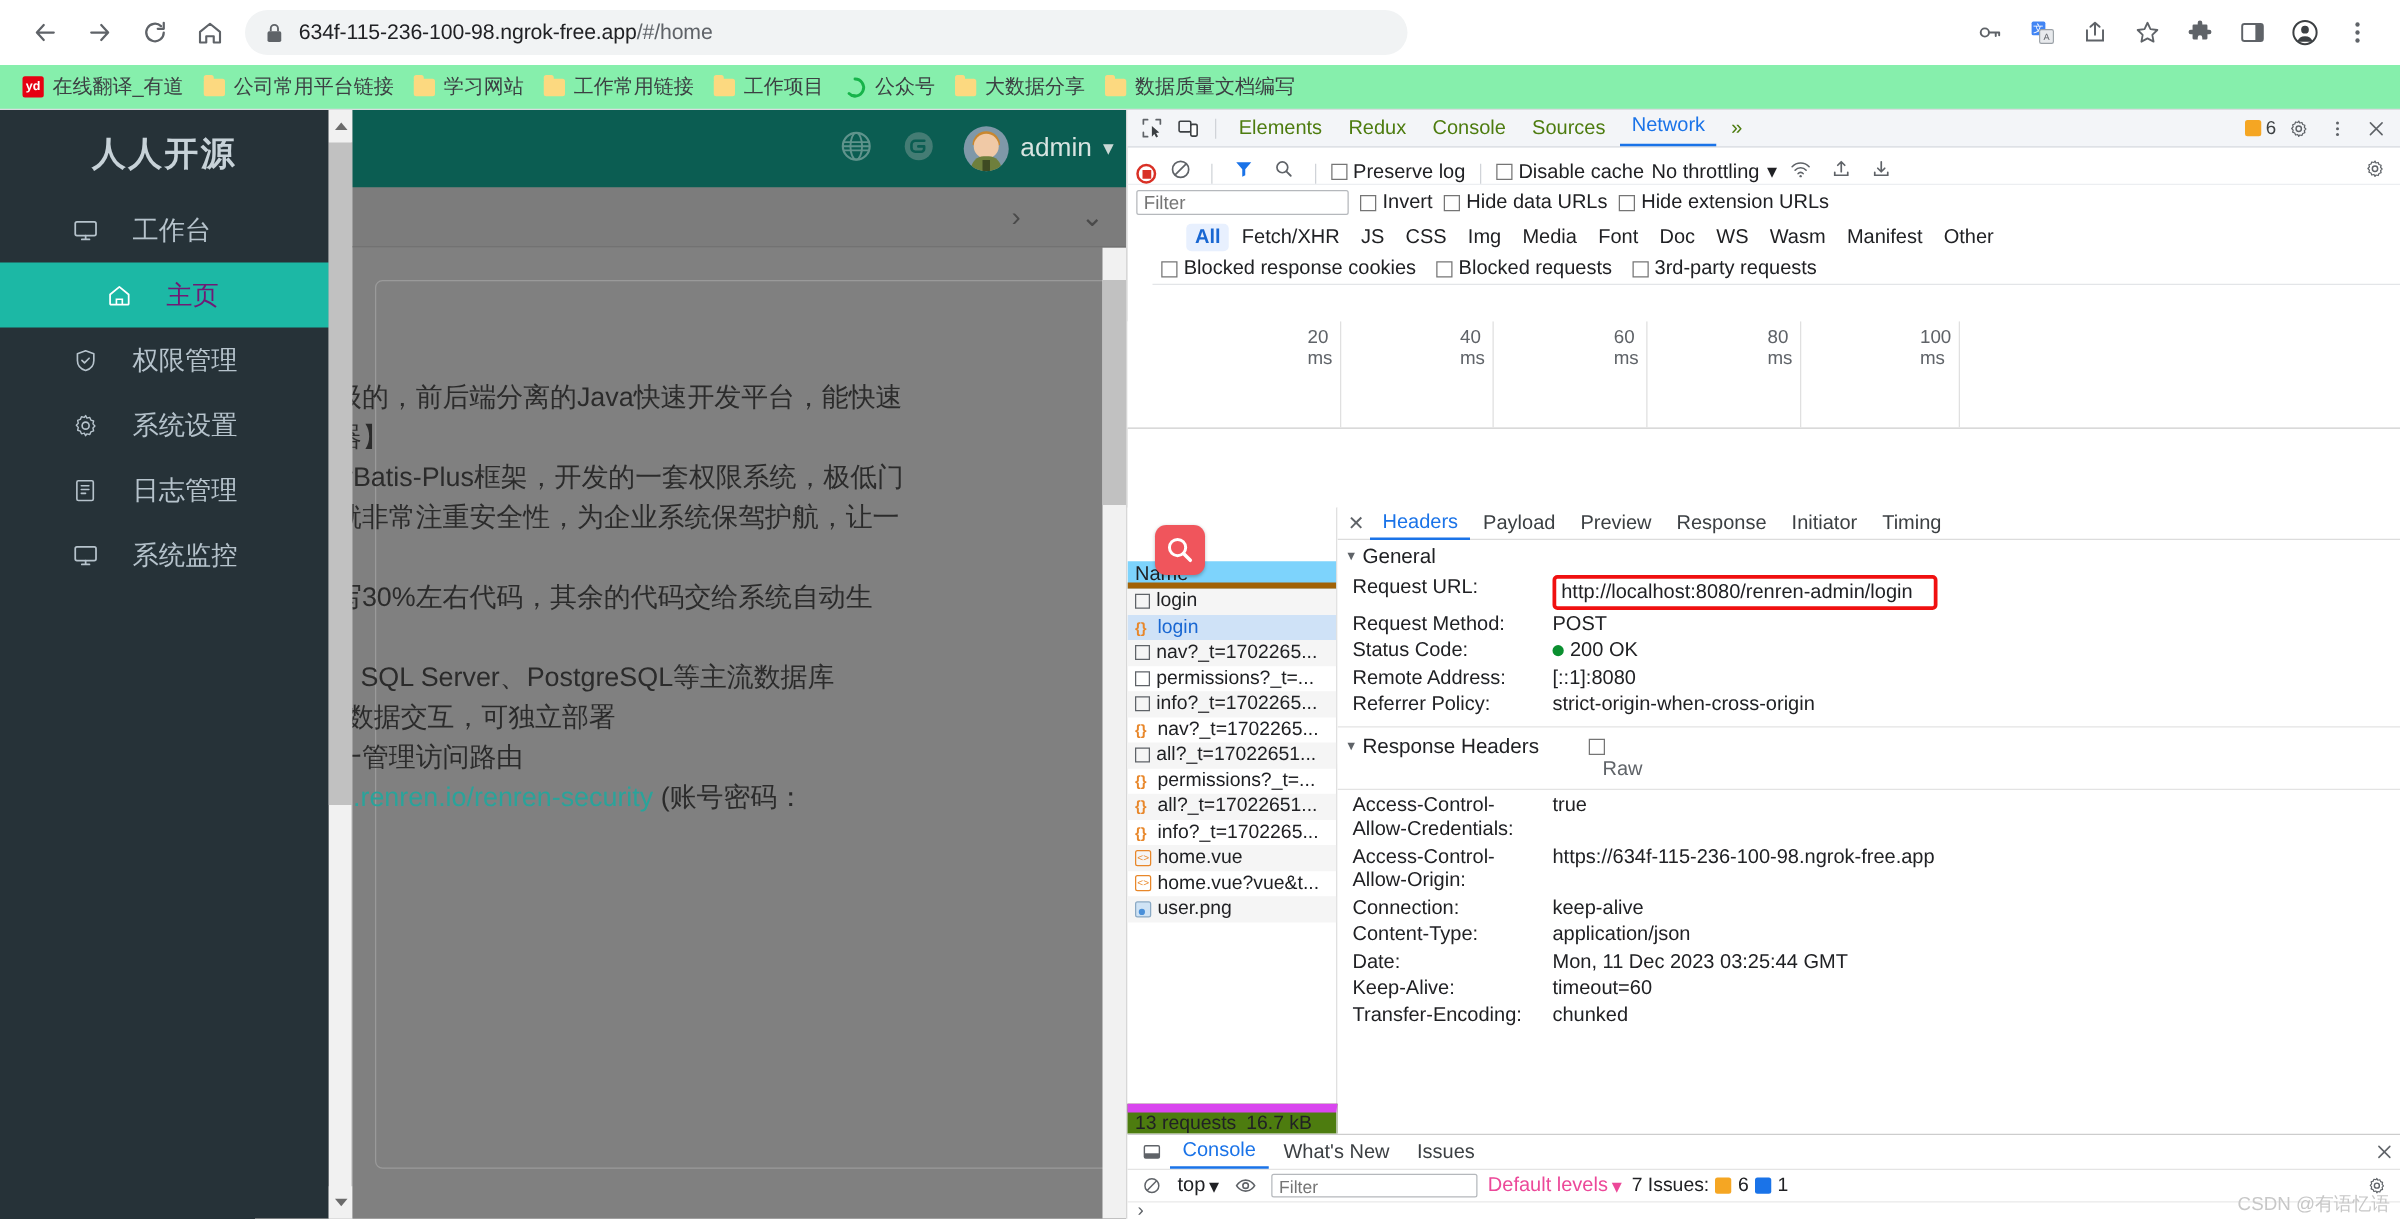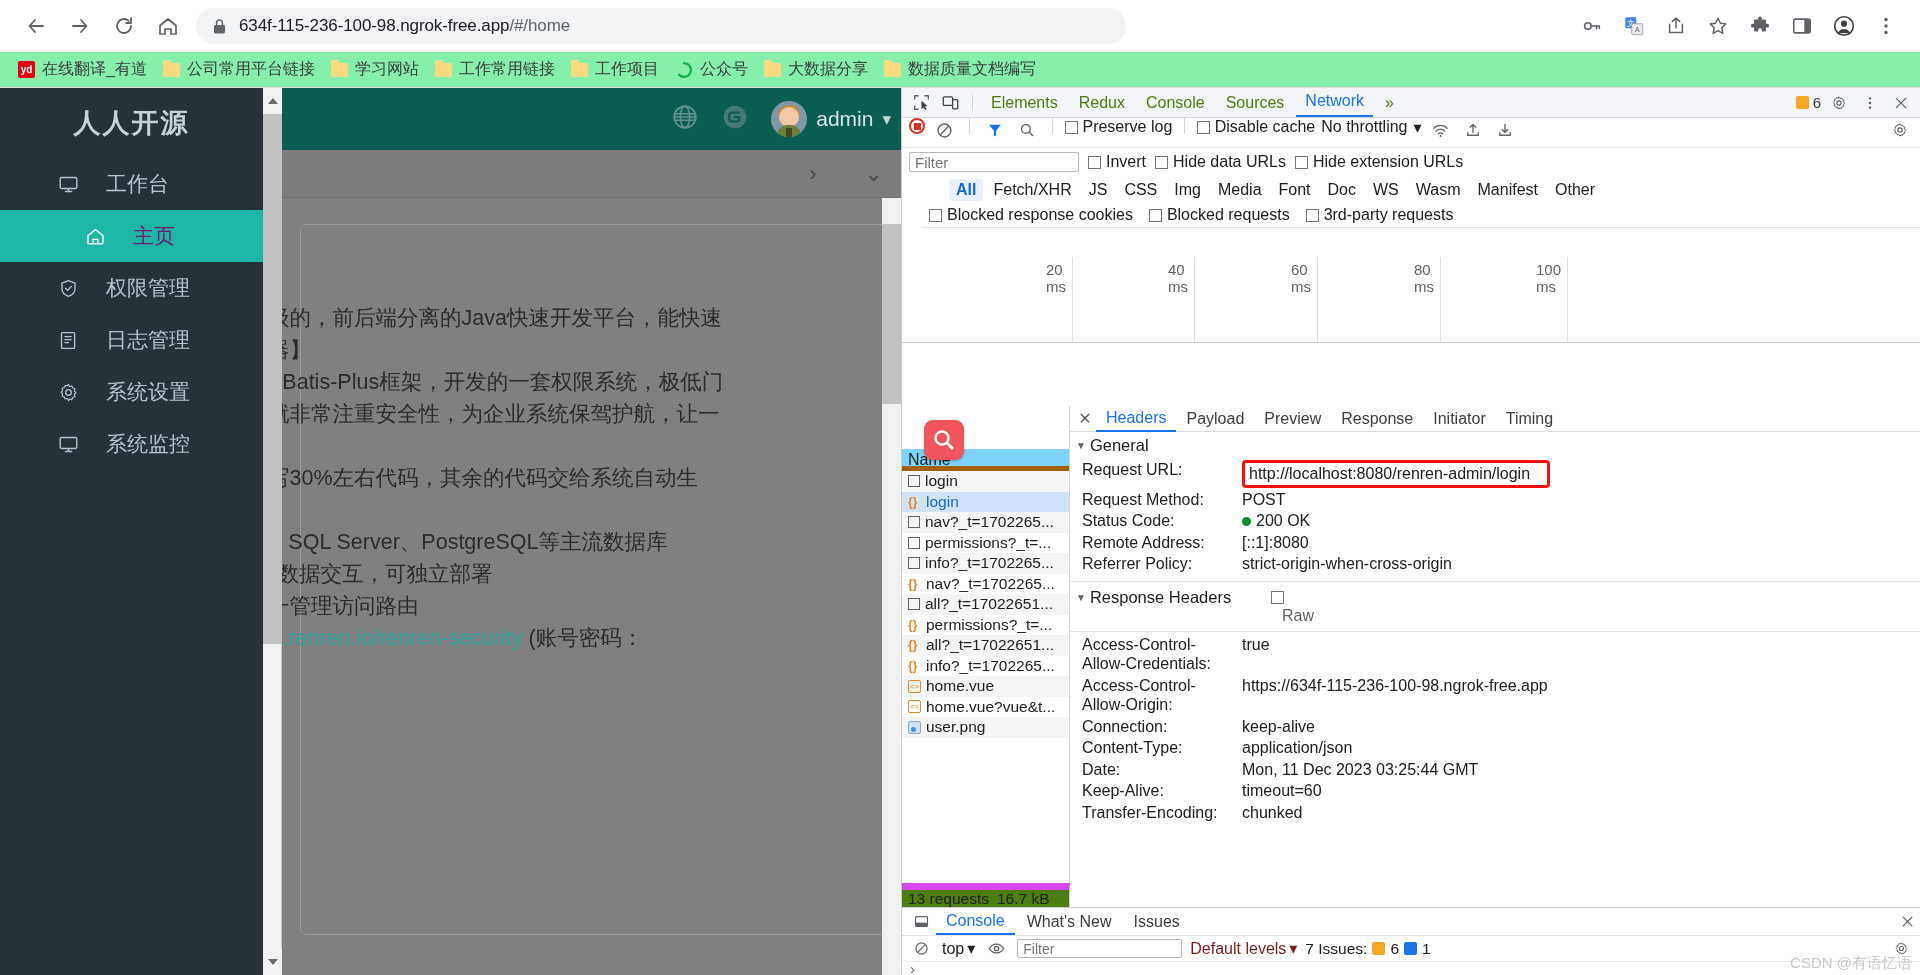--- a/index.html
+++ b/index.html
@@ -167,21 +167,21 @@
   .dt-sep { width: 1px; height: 16px; background: #d0d3d8; margin: 0 6px; }
   .dt-tab {
     font-size: 16px; color: #4d7c0f; padding: 3px 9px; cursor: pointer; white-space: nowrap;
   }
   .dt-tab.active { color: #1a73e8; border-bottom: 2px solid #1a73e8; padding-bottom: 5px; }
   .dt-right { margin-left: auto; display: flex; align-items: center; gap: 5px; }
   .err-badge { display: flex; align-items: center; gap: 4px; font-size: 15px; color: #3c4043; }
   .err-sq { width: 13px; height: 13px; background: #f5a623; border-radius: 2px; }
 
   .dt-net-toolbar {
-    height: 30px; display: flex; align-items: flex-start; padding: 0 7px; gap: 6px;
+    height: 30px; display: flex; align-items: flex-end; padding: 0 7px; gap: 6px;
     border-bottom: 1px solid #eceef1;
   }
   .rec-dot { width: 16px; height: 16px; border: 2px solid #d93025; border-radius: 50%;
     display:flex; align-items:center; justify-content:center; }
   .rec-dot i { width: 7px; height: 7px; background: #d93025; display: block; }
   .cb { width: 13px; height: 13px; border: 1px solid #757575; background: #fff; flex: 0 0 auto; display:inline-block; vertical-align:-2px;}
   .tb-text { font-size: 16px; color: #202124; white-space: nowrap; }
   .throttle {
     font-size: 16px; color: #202124; display: flex; align-items: center; gap: 3px; white-space: nowrap;
   }
@@ -309,21 +309,21 @@
   .console-bar {
     height: 26px; display: flex; align-items: center; padding: 0 6px; gap: 8px;
     border-bottom: 1px solid #e9e9e9;
   }
   .ctx-sel { font-size: 16px; color: #202124; display: flex; align-items: center; gap: 3px; }
   .console-filter {
     width: 165px; height: 19px; border: 1px solid #b5b8bc; border-radius: 2px;
     font-size: 14px; color: #5f6368; padding: 0 5px;
     font-family: "Liberation Sans", sans-serif;
   }
-  .lvl { font-size: 16px; color: #7f1d1d; display:flex; align-items:center; gap:3px;}
+  .lvl { font-size: 16px; color: #ec4899; display:flex; align-items:center; gap:3px;}
   .issues-txt { font-size: 15.5px; color: #202124; display:flex; align-items:center; gap:5px;}
   .blue-sq { width: 13px; height: 13px; background: #1a73e8; border-radius: 2px; display:inline-block;}
   .console-prompt { padding-left: 8px; font-size: 15px; color: #5f6368; line-height: 14px; }
 
   .watermark {
     position: absolute; right: 8px; bottom: 2px; font-size: 15px; color: #c7c7c7;
     font-family: "Liberation Sans", sans-serif;
   }
 </style>
 </head>
@@ -489,35 +489,35 @@
               <path d="M12 3l7.5 2.8v6c0 4.6-3.2 7.9-7.5 9.2-4.3-1.3-7.5-4.6-7.5-9.2v-6z" stroke="#b6c3cc" stroke-width="1.5" fill="none" stroke-linejoin="round"></path>
               <path d="M8.6 11.7l2.4 2.4 4.2-4.3" stroke="#b6c3cc" stroke-width="1.5" fill="none" stroke-linecap="round" stroke-linejoin="round"></path>
             </svg>
         </span>
         <span>权限管理</span>
       </div>
 
       <div class="menu-item">
         <span class="menu-icon">
           <svg width="21" height="21" viewBox="0 0 24 24">
-              <rect x="4" y="3" width="15" height="18" rx="1.4" stroke="#b6c3cc" stroke-width="1.5" fill="none"></rect>
-              <path d="M8 7.5h7M8 11h7M8 14.5h4" stroke="#b6c3cc" stroke-width="1.4" stroke-linecap="round"></path>
-            </svg>
-        </span>
-        <span>日志管理</span>
+              <circle cx="12" cy="12" r="3.2" stroke="#b6c3cc" stroke-width="1.5" fill="none"></circle>
+              <path d="M12 2.8l1.2 2.3 2.6-.6 1 2.4 2.5.9-.6 2.6 1.8 1.9-1.8 1.9.6 2.6-2.5.9-1 2.4-2.6-.6L12 21.2l-1.2-2.3-2.6.6-1-2.4-2.5-.9.6-2.6L3.5 11.7l1.8-1.9-.6-2.6 2.5-.9 1-2.4 2.6.6z" stroke="#b6c3cc" stroke-width="1.3" fill="none" stroke-linejoin="round"></path>
+            </svg>
+        </span>
+        <span>系统设置</span>
       </div>
 
       <div class="menu-item">
         <span class="menu-icon">
           <svg width="21" height="21" viewBox="0 0 24 24">
-              <circle cx="12" cy="12" r="3.2" stroke="#b6c3cc" stroke-width="1.5" fill="none"></circle>
-              <path d="M12 2.8l1.2 2.3 2.6-.6 1 2.4 2.5.9-.6 2.6 1.8 1.9-1.8 1.9.6 2.6-2.5.9-1 2.4-2.6-.6L12 21.2l-1.2-2.3-2.6.6-1-2.4-2.5-.9.6-2.6L3.5 11.7l1.8-1.9-.6-2.6 2.5-.9 1-2.4 2.6.6z" stroke="#b6c3cc" stroke-width="1.3" fill="none" stroke-linejoin="round"></path>
-            </svg>
-        </span>
-        <span>系统设置</span>
+              <rect x="4" y="3" width="15" height="18" rx="1.4" stroke="#b6c3cc" stroke-width="1.5" fill="none"></rect>
+              <path d="M8 7.5h7M8 11h7M8 14.5h4" stroke="#b6c3cc" stroke-width="1.4" stroke-linecap="round"></path>
+            </svg>
+        </span>
+        <span>日志管理</span>
       </div>
 
       <div class="menu-item">
         <span class="menu-icon">
           <svg width="21" height="21" viewBox="0 0 24 24">
               <rect x="2.5" y="4" width="19" height="12.5" rx="1.6" stroke="#b6c3cc" stroke-width="1.6" fill="none"></rect>
               <path d="M8.5 20h7M12 16.5V20" stroke="#b6c3cc" stroke-width="1.6" stroke-linecap="round"></path>
             </svg>
         </span>
         <span>系统监控</span>

